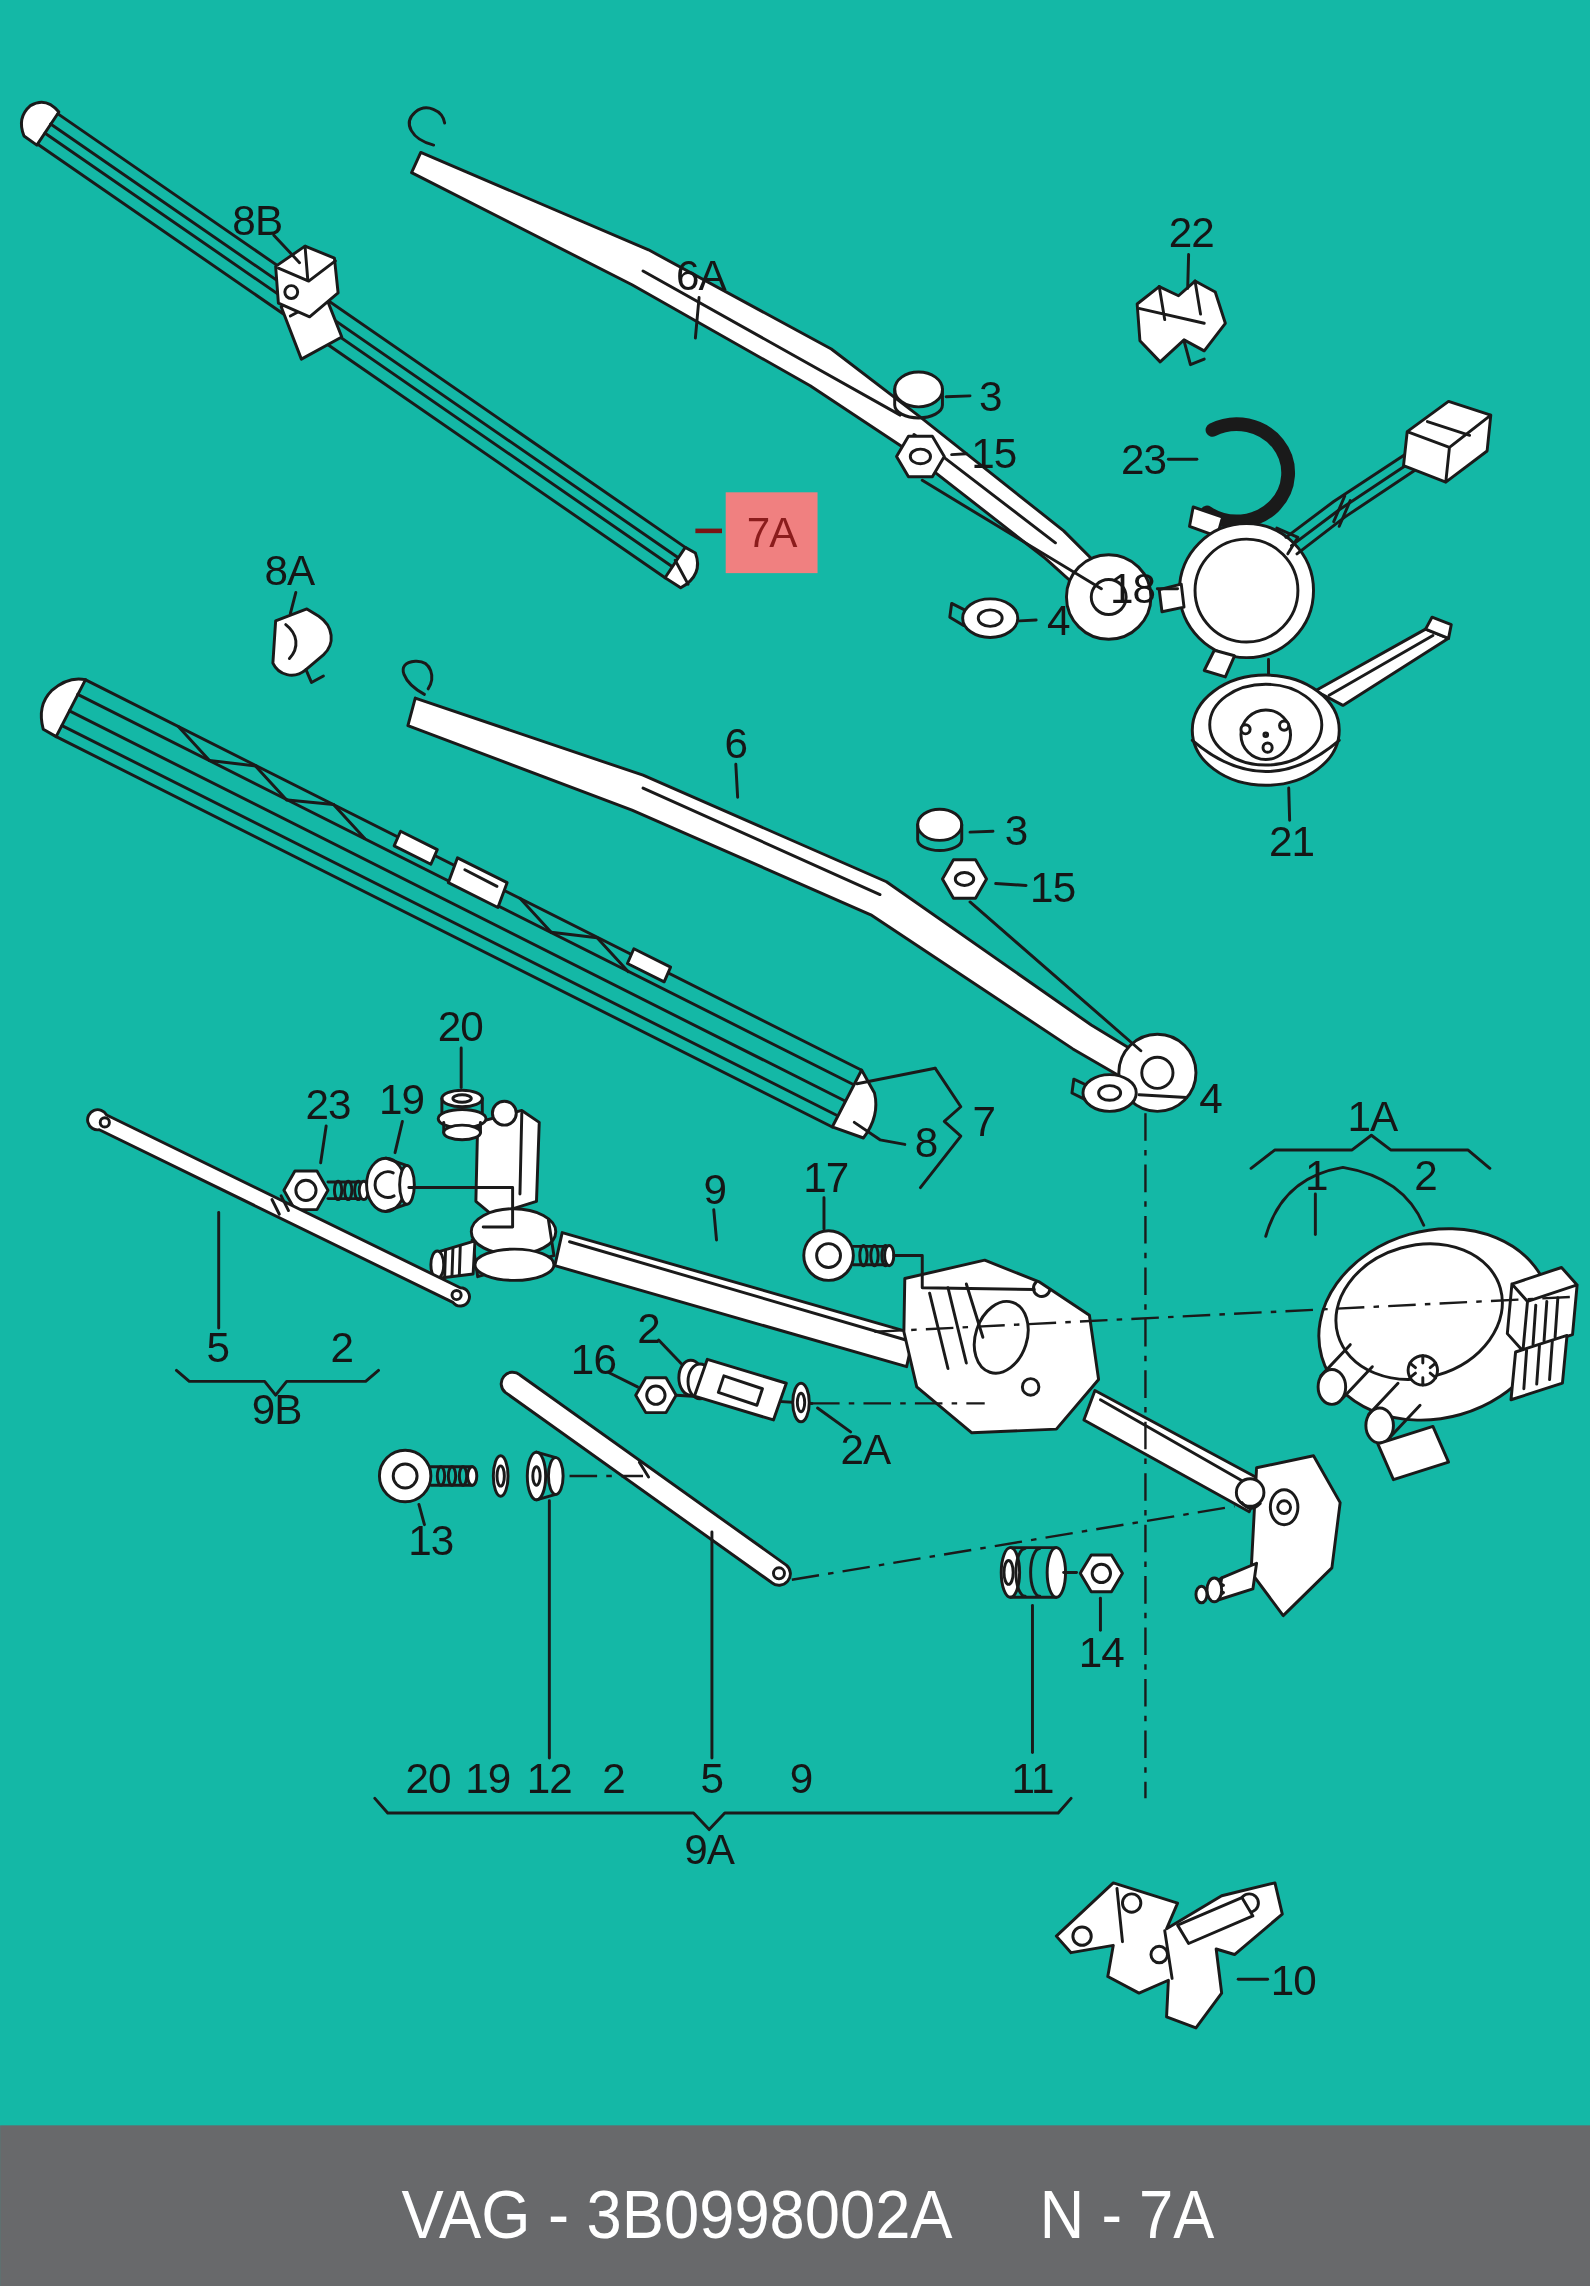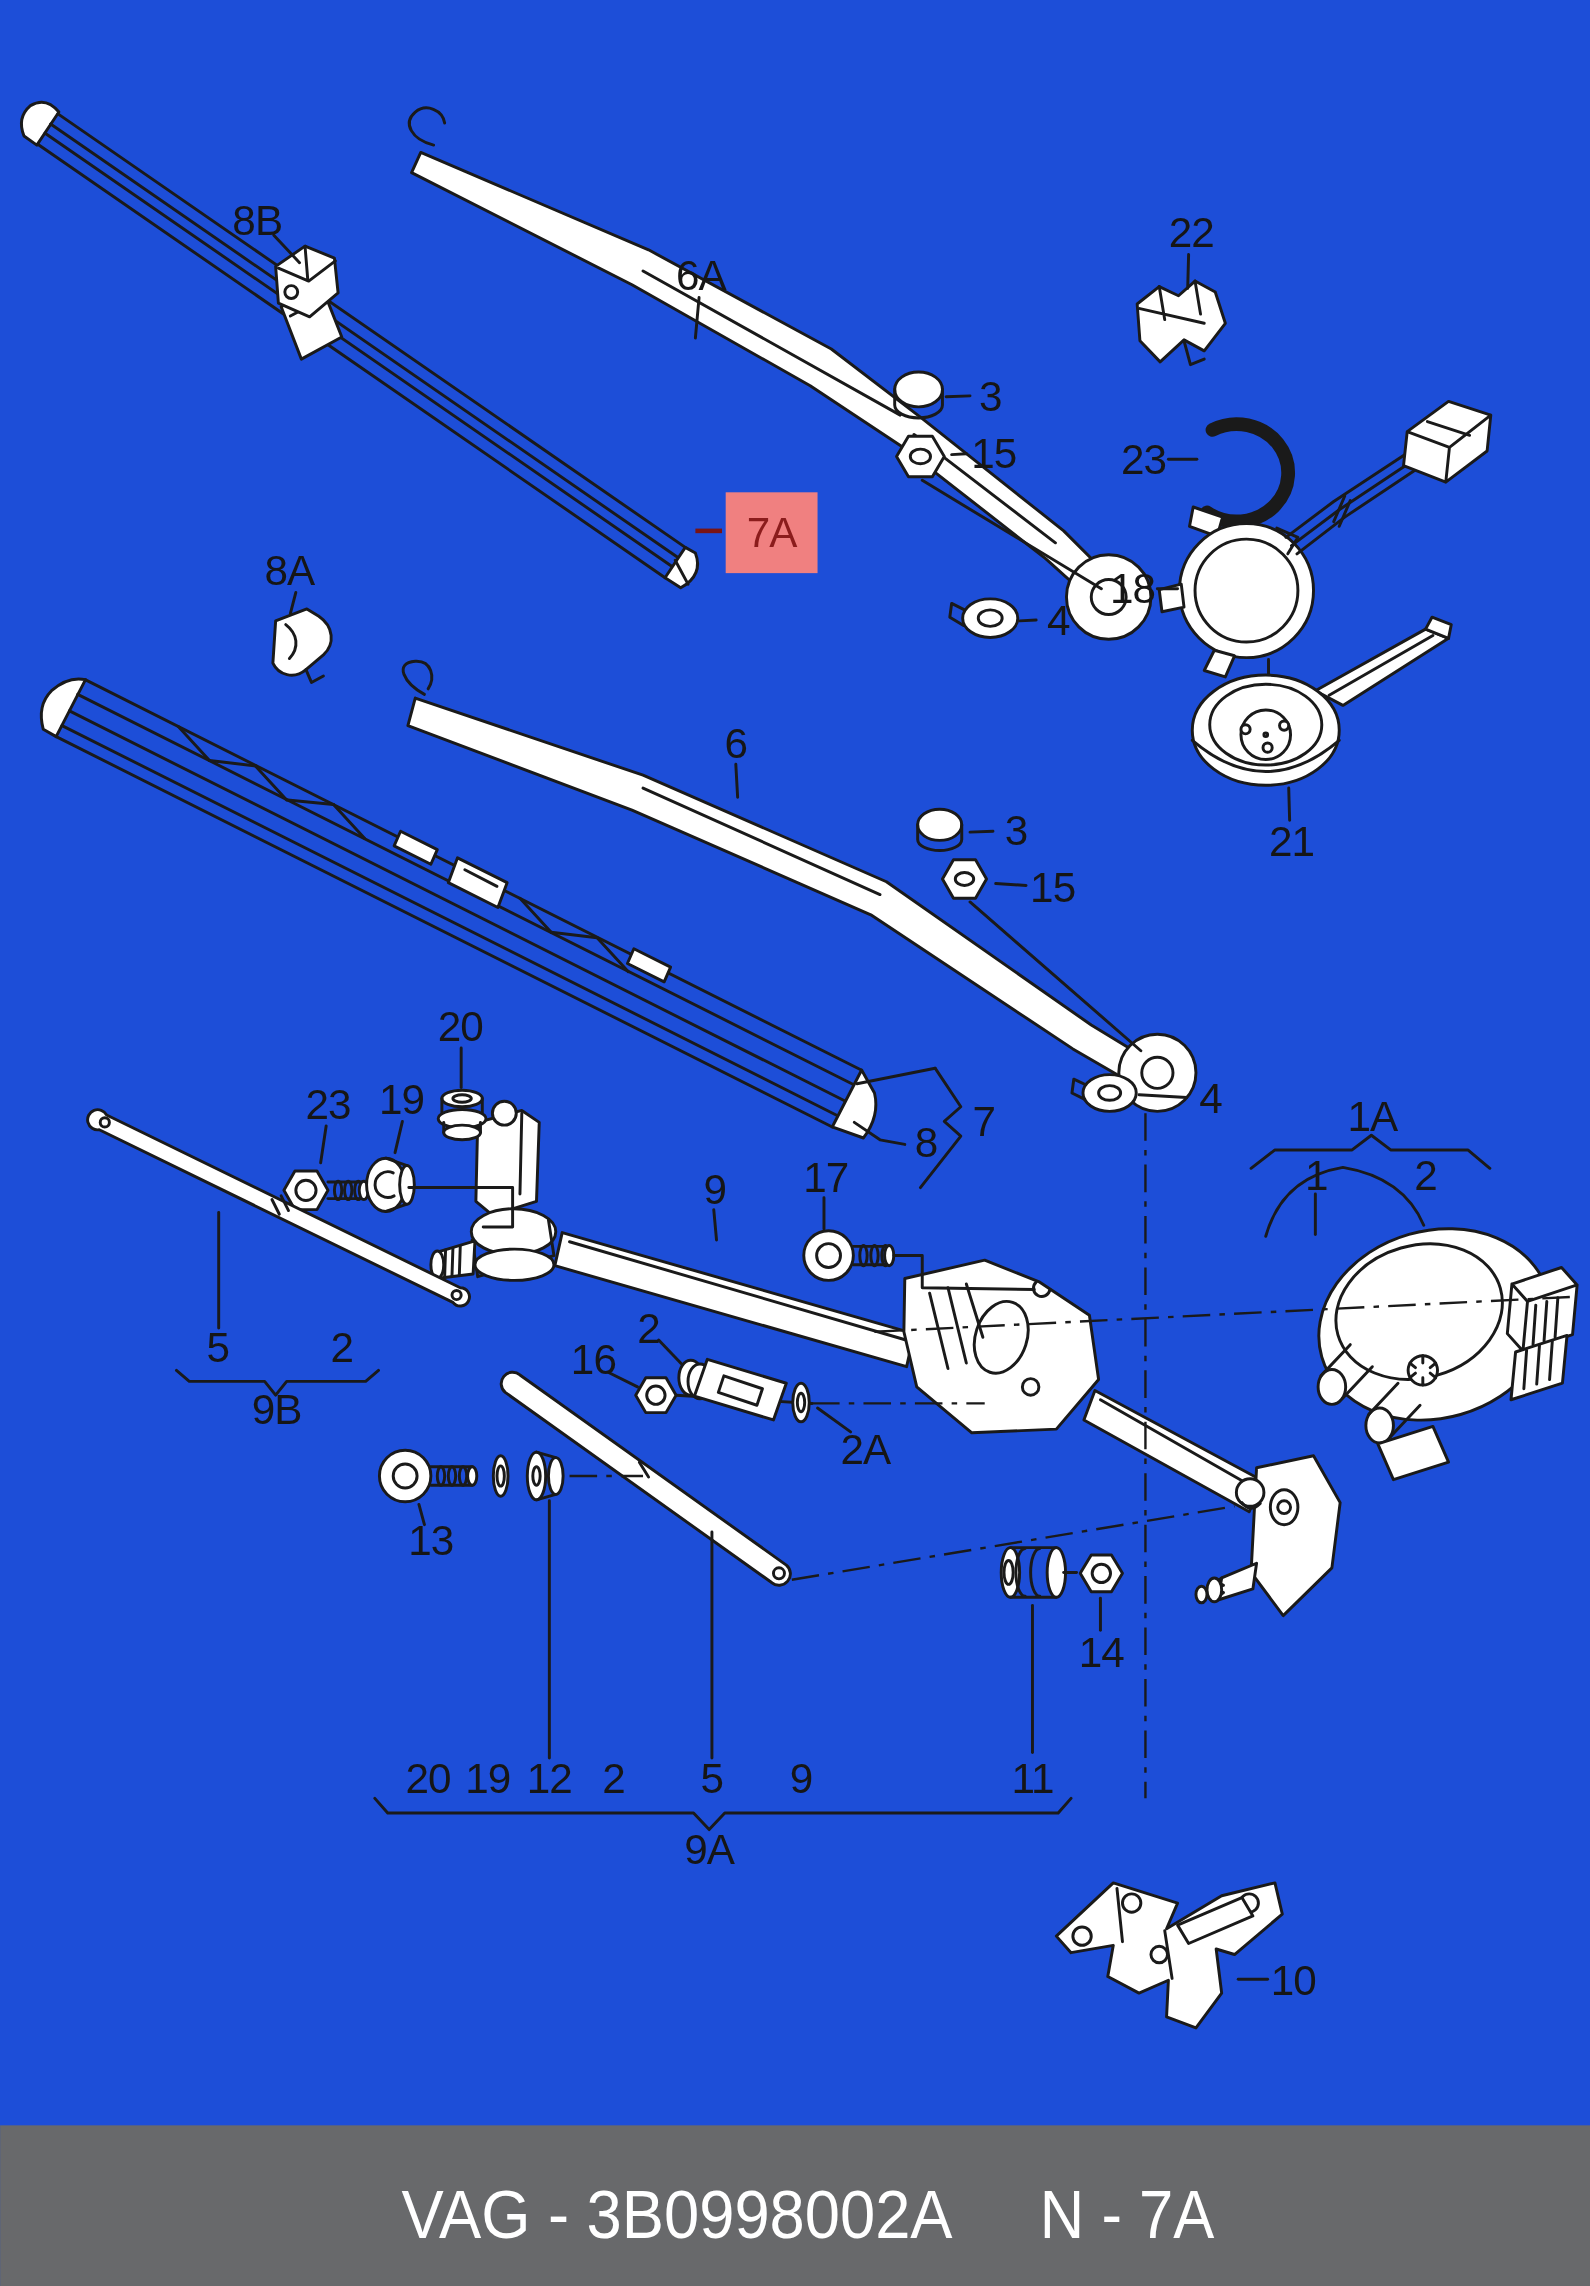--- a/index.html
+++ b/index.html
@@ -1,16 +1,16 @@
 <!DOCTYPE html>
 <html style="font-size:14.7px"><head>
 <meta charset="utf-8">
 <style>
   html,body{margin:0;padding:0;background:#fff;}
-  .page{position:relative;width:1591px;height:2287px;background:#1d4ed8;overflow:hidden;}
+  .page{position:relative;width:1591px;height:2287px;background:#14b8a6;overflow:hidden;}
   svg{position:absolute;left:0;top:0;}
   .lbl{font-family:"Liberation Sans",sans-serif;font-size:46px;fill:#161616;text-anchor:middle;letter-spacing:-1px;}
   .lbl.hl{fill:#8B1C1C;}
   .footer-text{font-family:"Liberation Sans",sans-serif;font-size:75px;fill:#ffffff;}
 </style>
 </head>
 <body>
 
 <div class="page">
 <svg width="1591" height="2287" viewBox="0 0 1732 2490">

